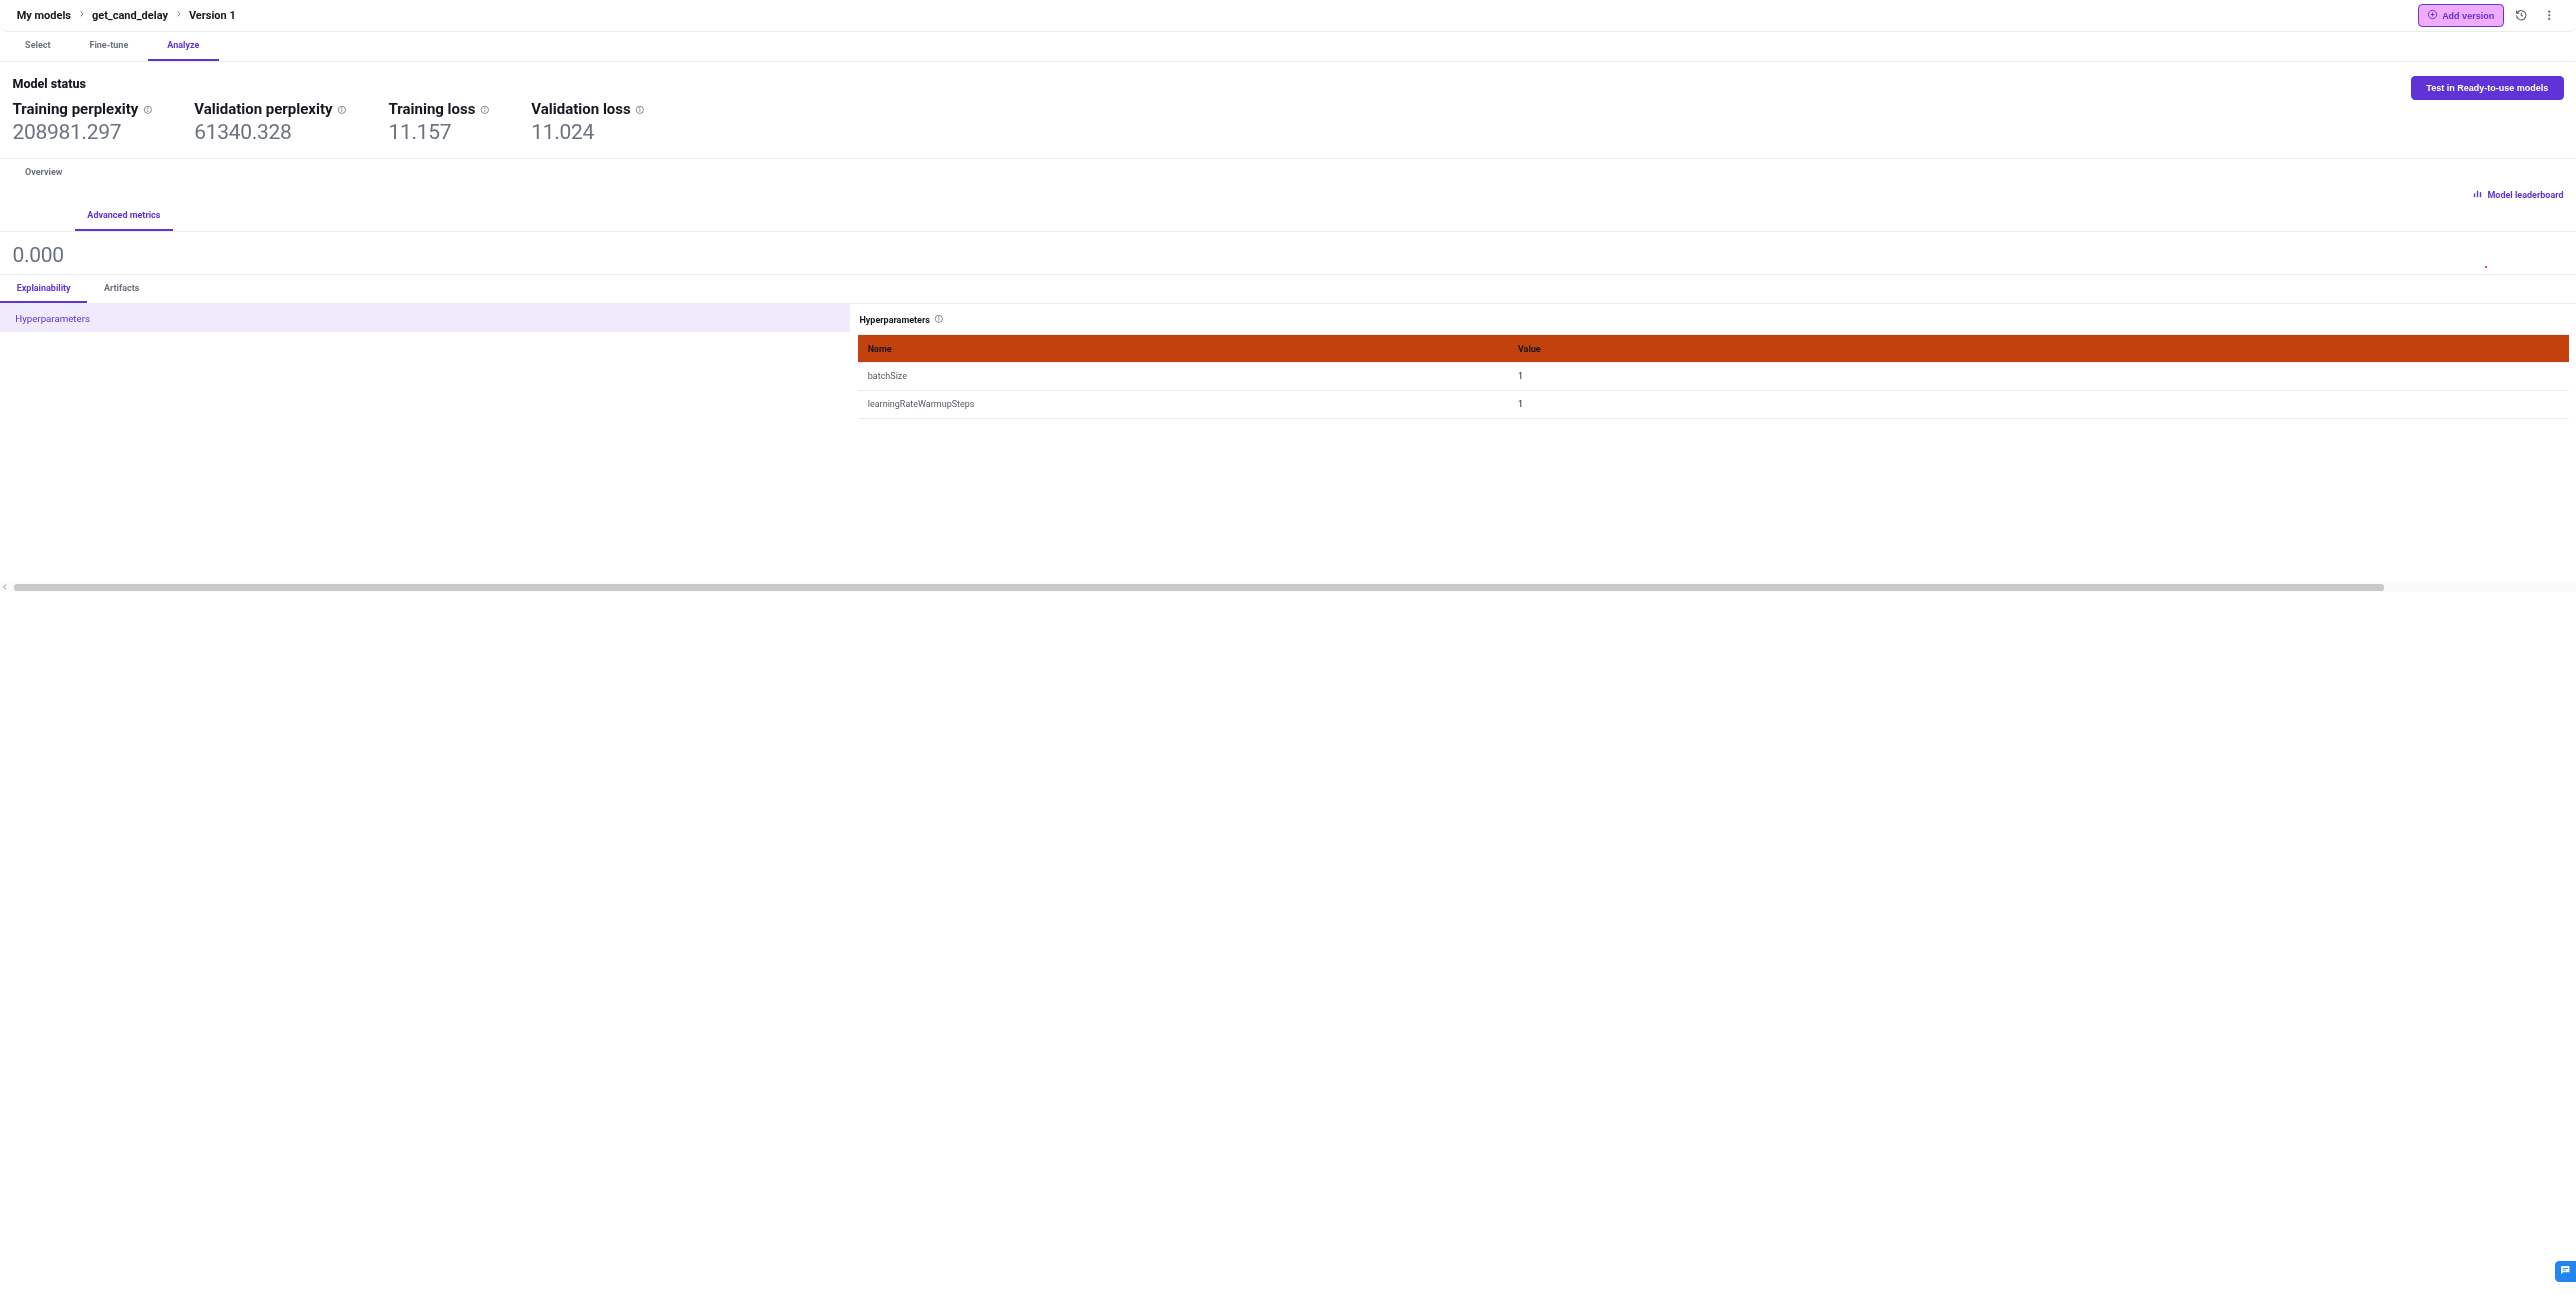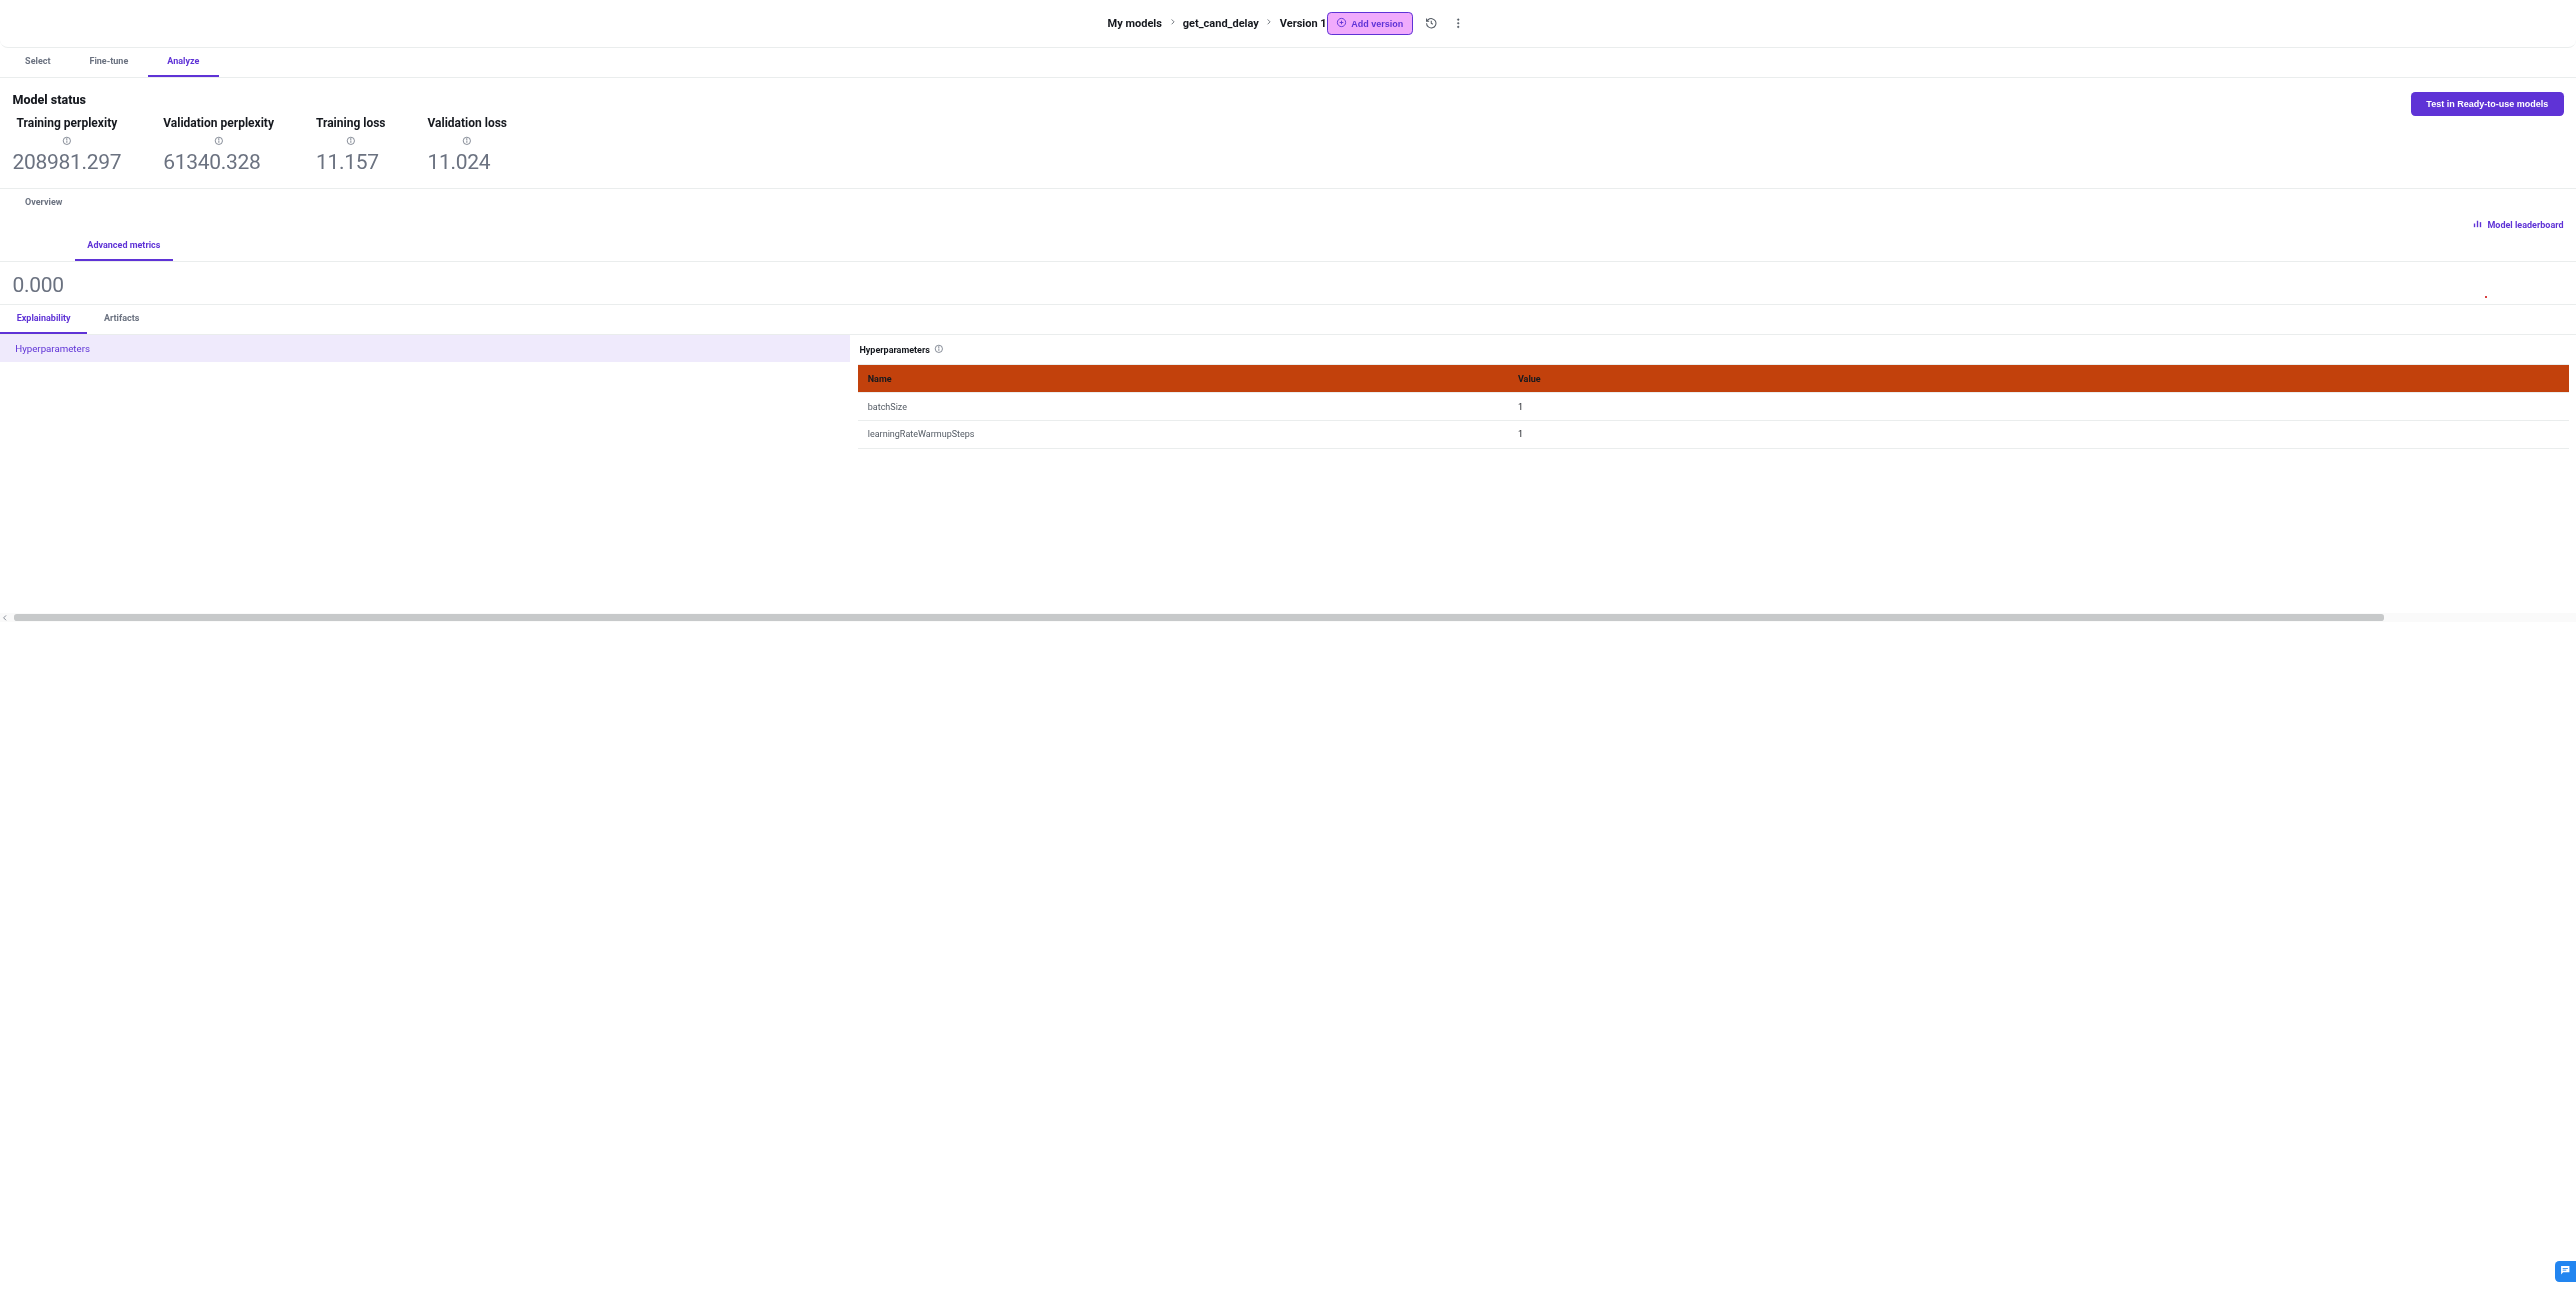--- a/index.html
+++ b/index.html
@@ -1,41 +1,41 @@
 <!DOCTYPE html>
 <html><head>
 <meta charset="utf-8">
 <style>
   * { box-sizing: border-box; margin: 0; padding: 0; }
   html, body { font-family: -apple-system, BlinkMacSystemFont, "Segoe UI", Roboto, "Helvetica Neue", Arial, sans-serif; font-size: 9.7px; color: #16191f; background: #fff; height: 100%; }
   body { overflow: hidden; }
 
   
-  .topbar { display:flex; align-items:center; justify-content:center; padding: 0 16.7px; height:48px; border-bottom:0.7px solid #eaeded;border-radius:8px; }
+  .topbar { display:flex; align-items:center; justify-content:space-between; padding: 0 16.7px; height:32px; border-bottom:0.7px solid #eaeded;border-radius:8px; }
   .breadcrumbs { display:flex; align-items:center; gap: 5.6px; font-size:11px; font-weight:700; }
   .breadcrumbs .crumb { color:#16191f; }
   .breadcrumbs .sep svg { width:9.7px; height:9.7px; stroke:#545b64; }
   .topbar-actions { display:flex; align-items:center; gap:8.4px; }
   .btn-outline { display:flex; align-items:center; gap:4.2px; border:0.7px solid #5f33d6; color:#5f33d6; background:#f0abfc; border-radius:4.2px; padding:4.2px 8.4px; font-weight:700; font-size:9px; cursor:pointer; }
   .btn-outline svg { width:11px; height:11px; stroke:#5f33d6; }
   .icon-btn { display:flex; align-items:center; justify-content:center; width:19.5px; height:19.5px; cursor:pointer; color:#545b64; }
   .icon-btn svg { width:12.5px; height:12.5px; stroke:currentColor; }
 
   
   .primary-tabs { display:flex; border-bottom:0.7px solid #eaeded; padding: 0 5.6px; }
   .primary-tab { padding:8.4px 19.5px; font-size:9px; color:#6b7280; font-weight:700; cursor:pointer; border-bottom:2.1px solid transparent; }
   .primary-tab.active { color:#5f33d6; border-bottom-color:#5f33d6; }
 
   
   .section { padding: 14px 12.5px 7px 12.5px; }
   .section-header { display:flex; align-items:flex-start; justify-content:space-between; gap:11px; }
   .section-title { font-size:12.5px; font-weight:800; margin-bottom:9.7px; }
   .metrics-row { display:flex; gap:42px; flex-wrap:wrap; }
   .metric { display:flex; flex-direction:column; gap:1.4px; }
-  .metric-label { display:flex; align-items:center; gap:4.2px; font-size:12px; font-weight:700; color:#16191f;flex-direction:column; }
+  .metric-label { display:flex; align-items:center; gap:4.2px; font-size:15px; font-weight:700; color:#16191f; }
   .metric-label .info svg { width:9.7px; height:9.7px; stroke:#6b7280; }
   .metric-value { font-size:21px; color:#6b7280; font-weight:400; letter-spacing:-0.3px; }
   .btn-primary { background:#5f33d6; color:#fff; border:none; border-radius:4.2px; padding:7px 15.3px; font-weight:700; font-size:9px; cursor:pointer; white-space:nowrap; }
 
   .hr { border-top:0.7px solid #eaeded; margin-top:7px; }
 
   
   .secondary-bar { display:flex; align-items:center; justify-content:space-between; border-bottom:0.7px solid #eaeded; padding:0 12.5px; }
   .secondary-tabs { display:flex; }
   .secondary-tab { padding:8.4px 12.5px; font-size:9px; font-weight:700; color:#6b7280; cursor:pointer; border-bottom:2.1px solid transparent; }

